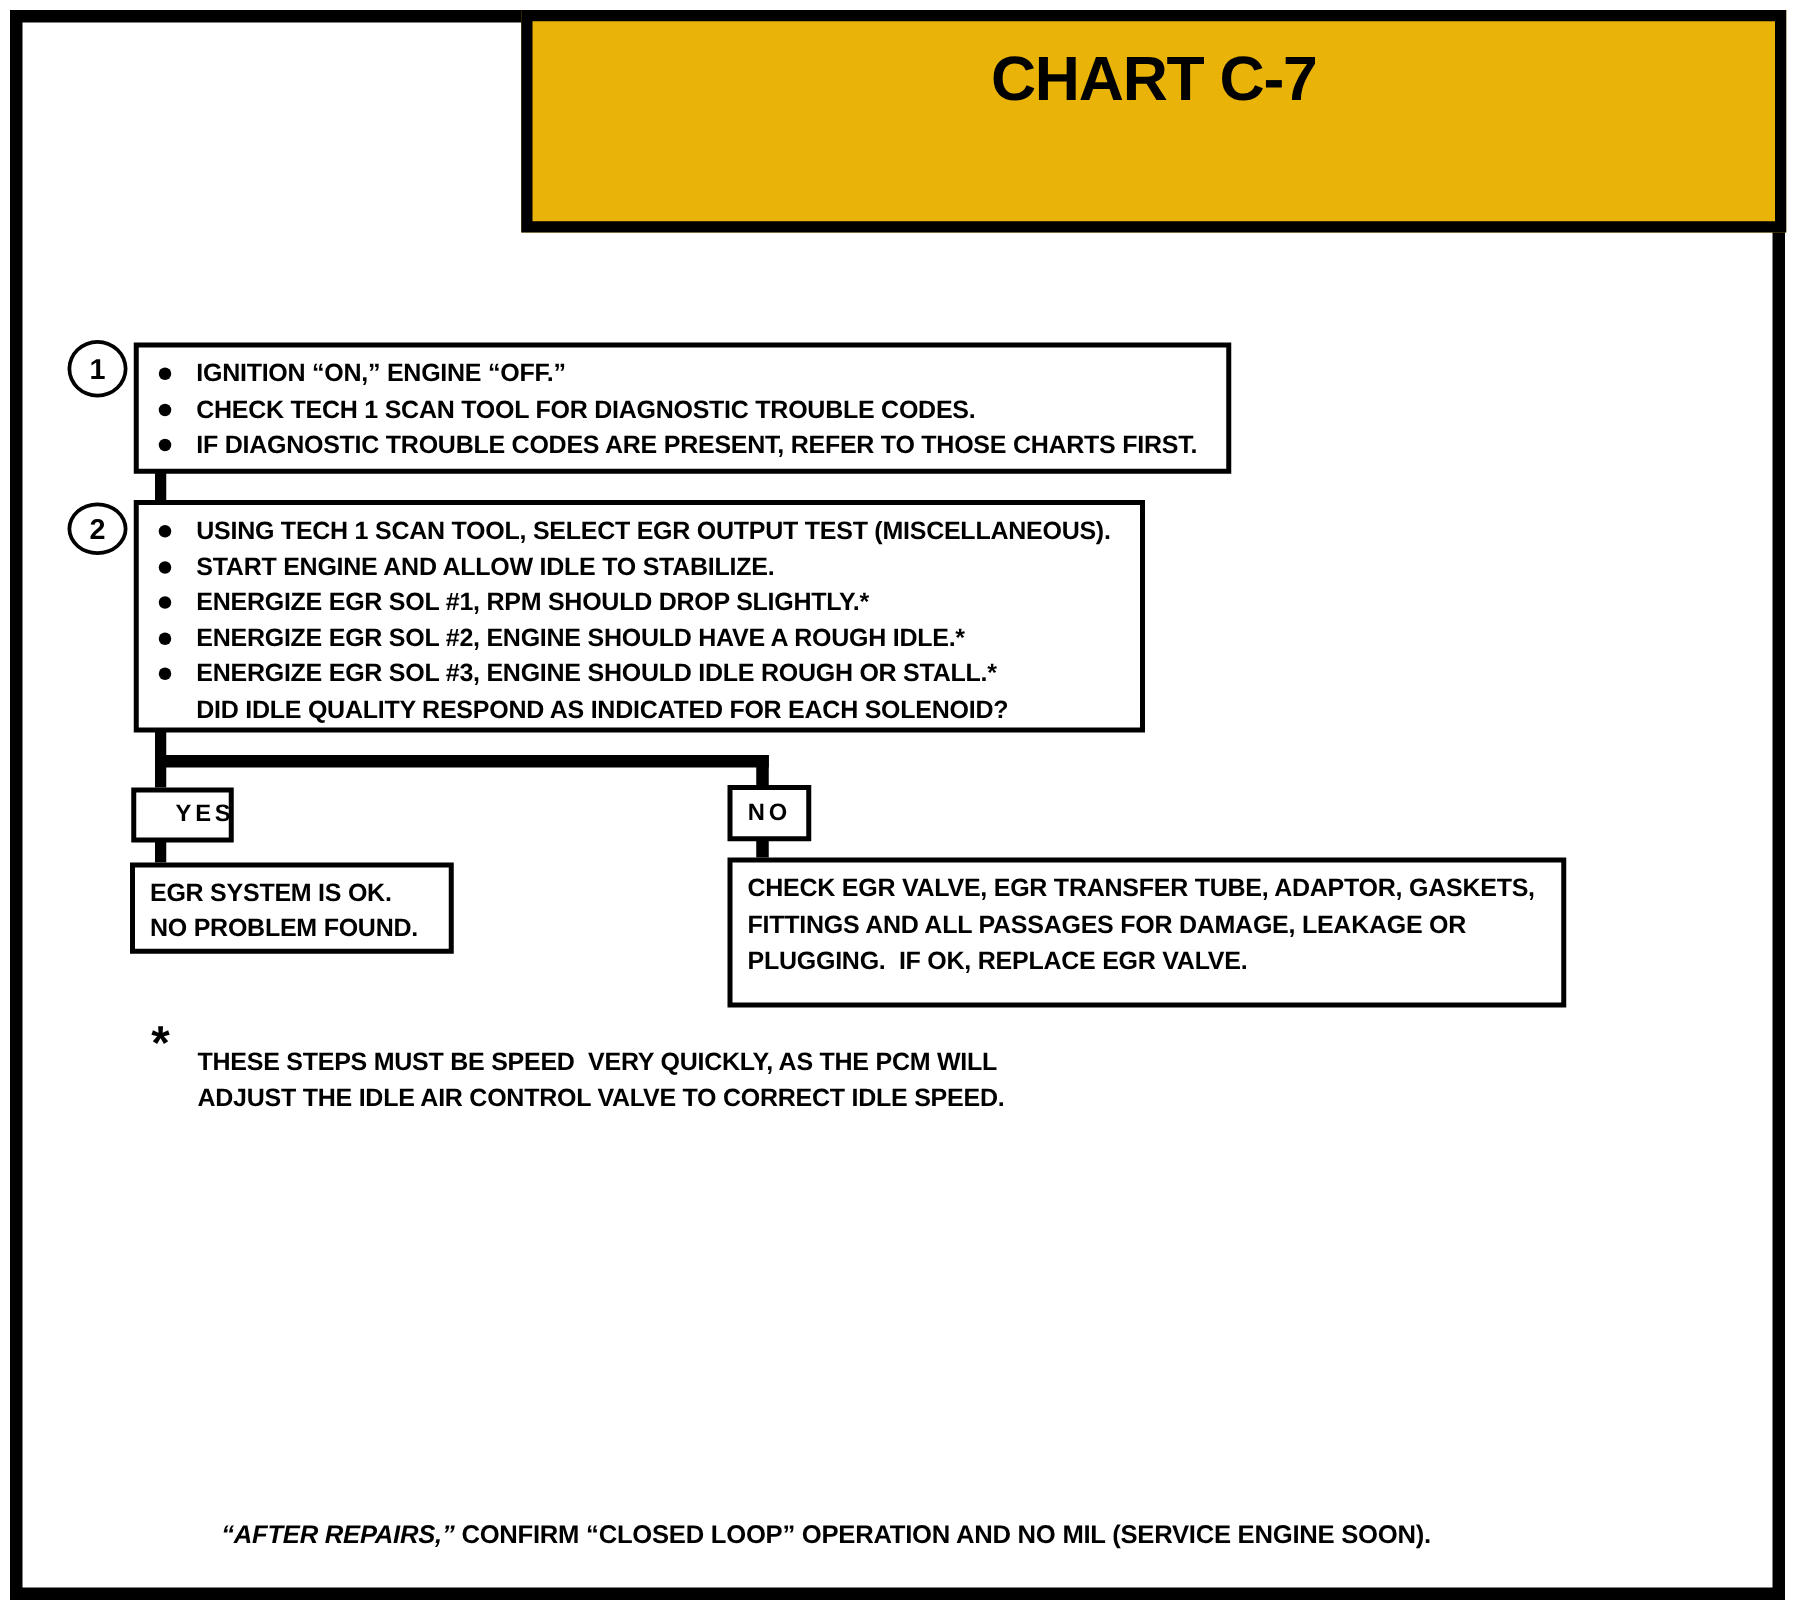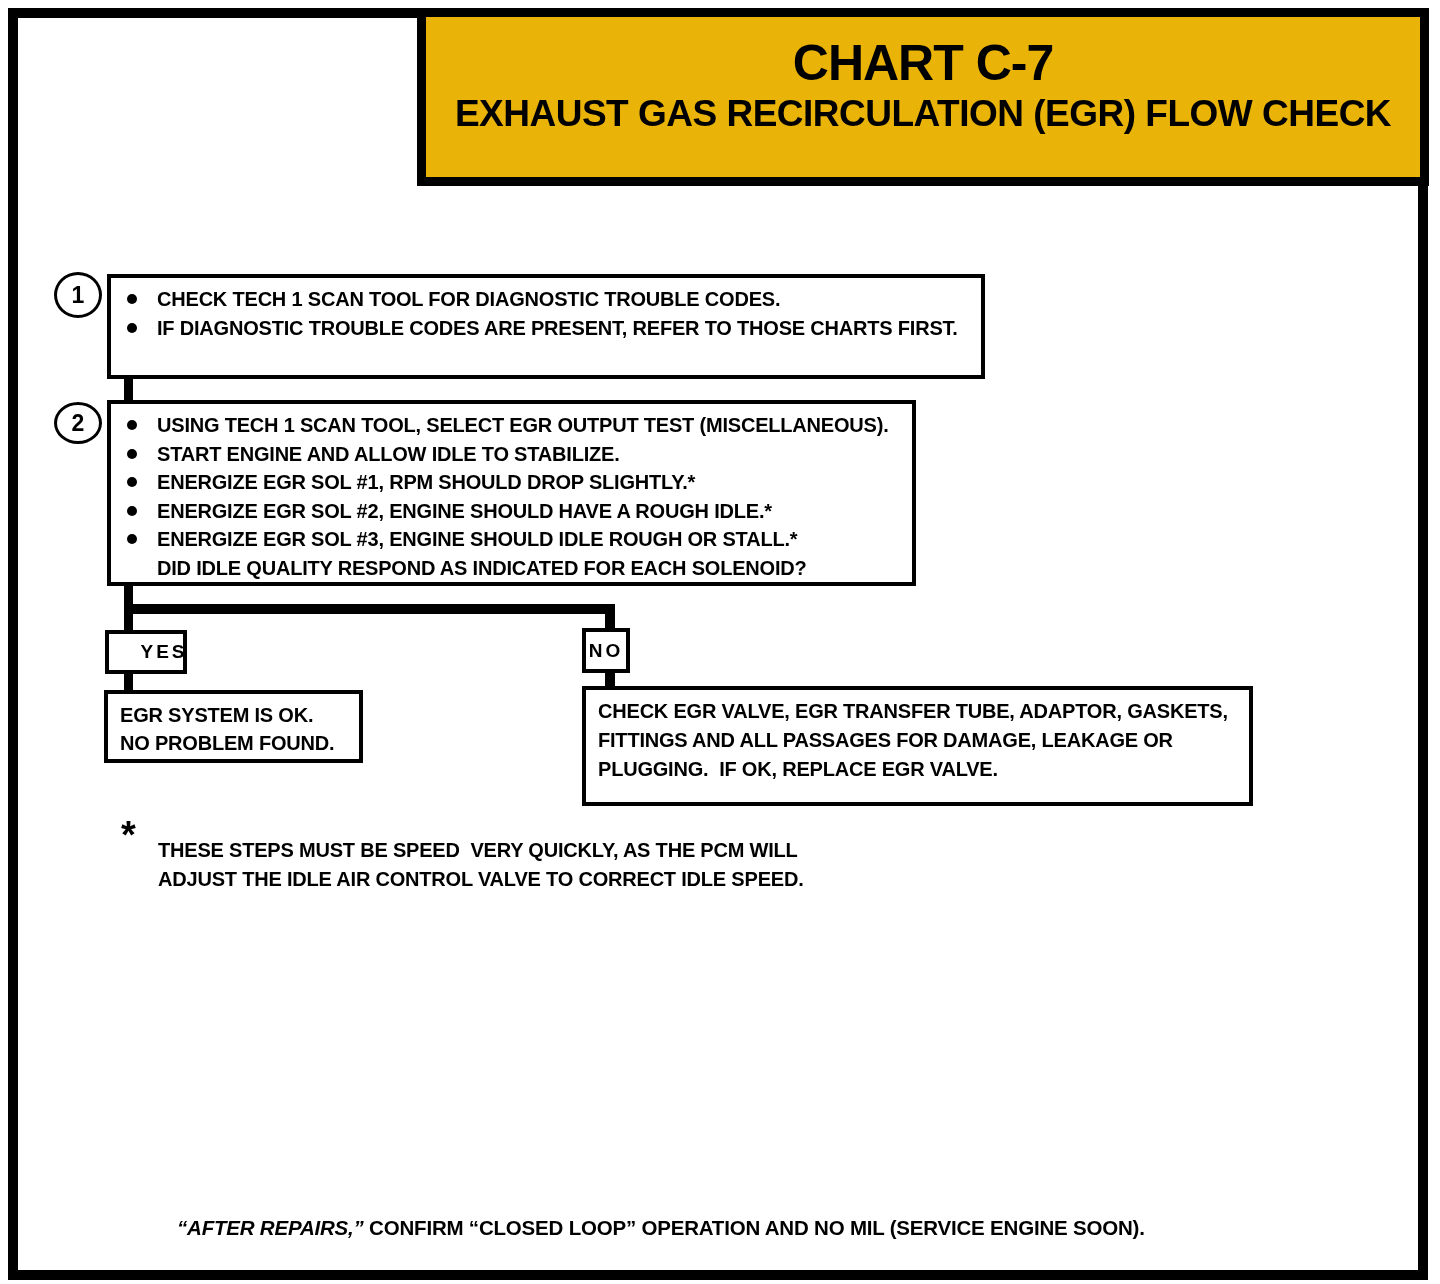--- a/index.html
+++ b/index.html
@@ -124,26 +124,29 @@
 </style>
 </head>
 <body>
 
 <div>
 
   <div class="outer-border"></div>
 
   <div class="title-box">
     <div class="chart-title">CHART C-7</div>
-    <div class="chart-subtitle">EXHAUST GAS RECIRCULATION (EGR) FLOW CHECK</div>
   </div>
 
   <div class="step-badge" style="left:54px; top:272px; width:48px; height:46px;">1</div>
 
   <div class="fbox step-box" style="left:107px; top:274px; width:878px; height:105px;">
+    <div class="row">
+      <span class="dot"></span>
+      <span>IGNITION “ON,” ENGINE “OFF.”</span>
+    </div>
     <div class="row">
       <span class="dot"></span>
       <span>CHECK TECH 1 SCAN TOOL FOR DIAGNOSTIC TROUBLE CODES.</span>
     </div>
     <div class="row">
       <span class="dot"></span>
       <span>IF DIAGNOSTIC TROUBLE CODES ARE PRESENT, REFER TO THOSE CHARTS FIRST.</span>
     </div>
   </div>
 
@@ -183,21 +186,21 @@
 
   <div class="fbox label-box" style="left:105px; top:630px; width:82px; height:44px;padding-left:36px;">
     <span>YES</span>
   </div>
   <div class="line" style="left:124px; top:672px; width:9px; height:20px;"></div>
   <div class="fbox outcome-box" style="left:104px; top:690px; width:259px; height:73px;">
     <div class="oline">EGR SYSTEM IS OK.</div>
     <div class="oline">NO PROBLEM FOUND.</div>
   </div>
 
-  <div class="fbox label-box" style="left:582px; top:628px; width:48px; height:45px;">
+  <div class="fbox label-box" style="left:582px; top:628px; width:67px; height:45px;">
     <span>NO</span>
   </div>
   <div class="line" style="left:605px; top:671px; width:10px; height:17px;"></div>
   <div class="fbox outcome-box check-box" style="left:582px; top:686px; width:671px; height:120px;">
     <div class="oline">CHECK EGR VALVE, EGR TRANSFER TUBE, ADAPTOR, GASKETS,</div>
     <div class="oline">FITTINGS AND ALL PASSAGES FOR DAMAGE, LEAKAGE OR</div>
     <div class="oline">PLUGGING.  IF OK, REPLACE EGR VALVE.</div>
   </div>
 
   <div class="footnote-marker">*</div>

